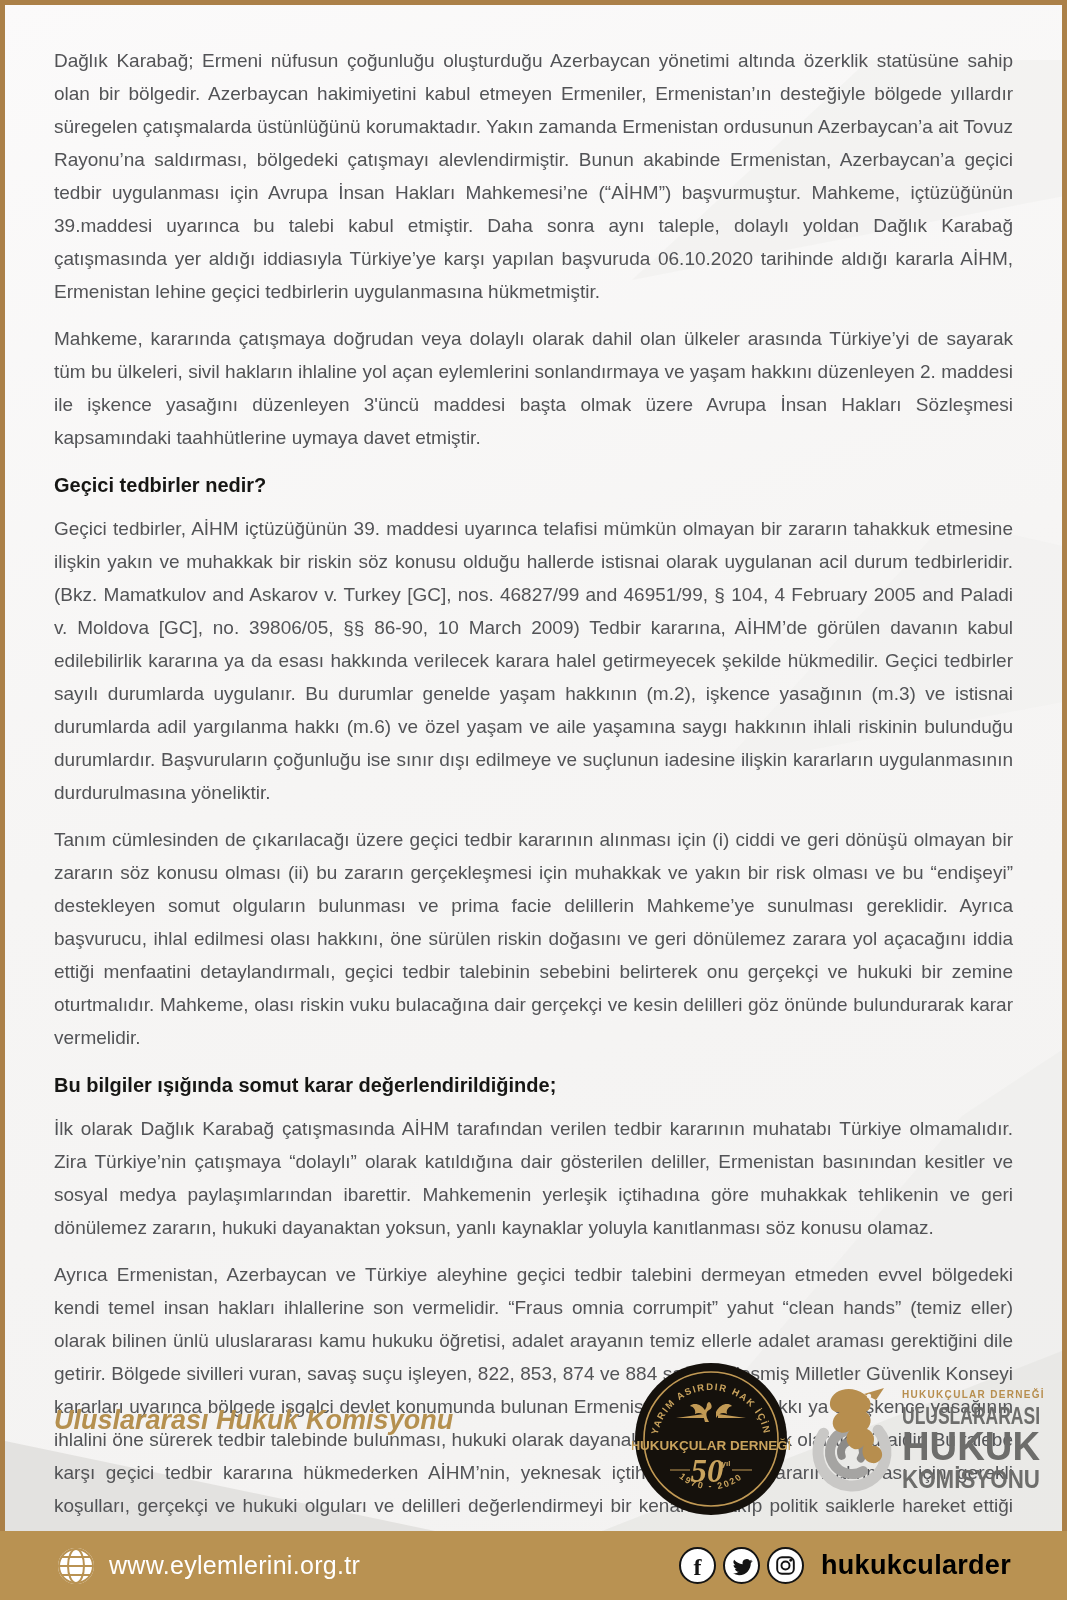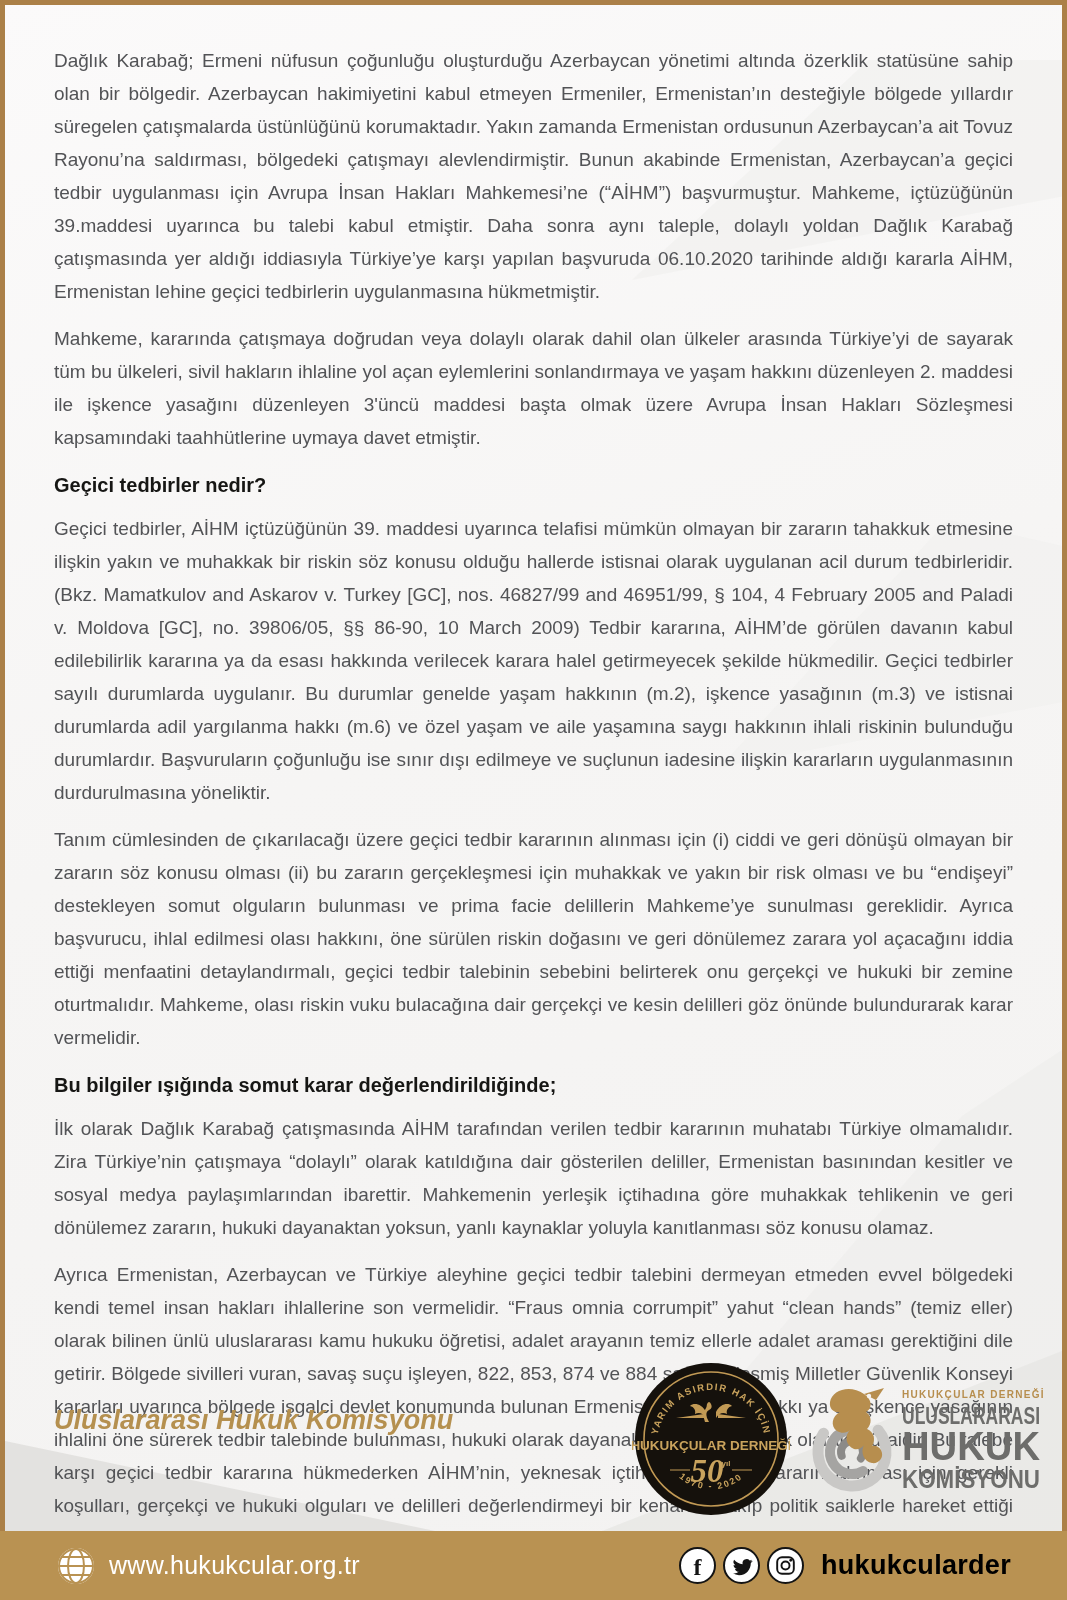--- a/index.html
+++ b/index.html
@@ -144,21 +144,21 @@
       <svg width="40" height="40" viewBox="0 0 40 40">
         <circle cx="20" cy="20" r="18" fill="#ffffff"></circle>
         <g fill="none" stroke="#b99252" stroke-width="2">
           <circle cx="20" cy="20" r="17"></circle>
           <ellipse cx="20" cy="20" rx="8" ry="17"></ellipse>
           <line x1="3" y1="20" x2="37" y2="20"></line>
           <line x1="5.5" y1="11" x2="34.5" y2="11"></line>
           <line x1="5.5" y1="29" x2="34.5" y2="29"></line>
         </g>
       </svg>
-      <span class="site-url">www.hukukcular.org.tr</span>
+      <span class="site-url">www.eylemlerini.org.tr</span>
     </div>
 
     <div class="social-group">
       <span class="social-icon">
         <span class="fb-glyph">f</span>
       </span>
       <span class="social-icon">
         <svg width="22" height="22" viewBox="0 0 24 24">
           <path fill="#141414" d="M23 5.1c-.8.4-1.7.6-2.6.8a4.5 4.5 0 0 0-7.7 4.1A12.8 12.8 0 0 1 3.4 5.3a4.5 4.5 0 0 0 1.4 6 4.4 4.4 0 0 1-2-.5v.1c0 2.1 1.5 3.9 3.6 4.3-.4.1-.8.2-1.2.2-.3 0-.6 0-.9-.1a4.5 4.5 0 0 0 4.2 3.1A9 9 0 0 1 1.9 20a12.7 12.7 0 0 0 6.9 2c8.3 0 12.8-6.9 12.8-12.8v-.6c.9-.6 1.6-1.4 2.2-2.3-.8.4-1.7.6-2.6.7a4.5 4.5 0 0 0 1.8-1.9z"></path>
         </svg>

